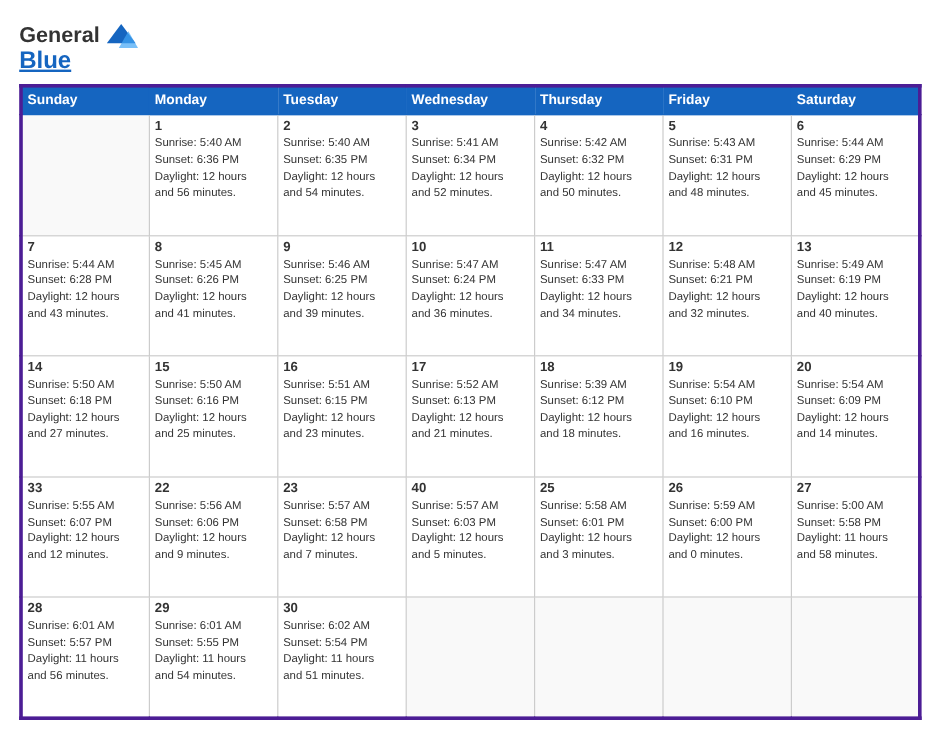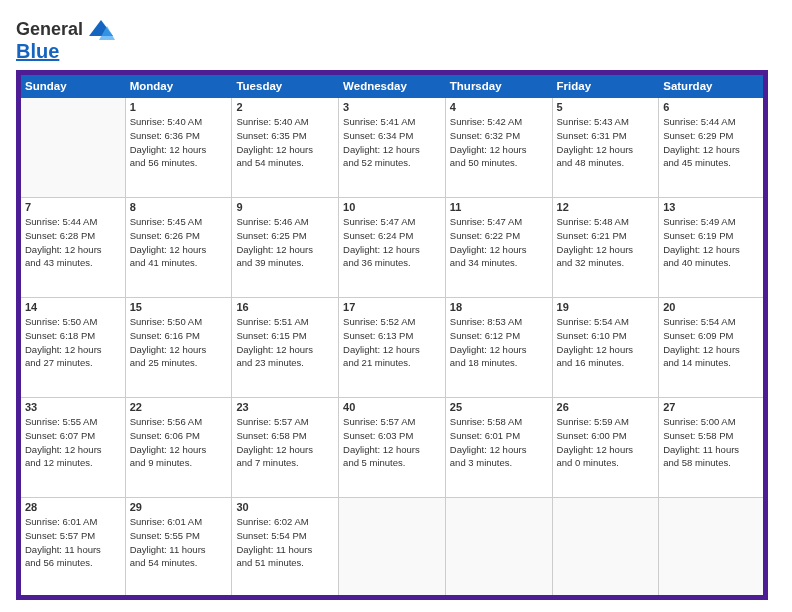--- a/index.html
+++ b/index.html
@@ -48,21 +48,21 @@
       font-weight: bold;
       color: #333;
     }
     .location {
       font-size: 13px;
       color: #555;
       margin-top: 2px;
     }
     .calendar {
       flex: 1;
-      border: 5px solid #4c1d95;
+      border: 3px solid #4c1d95;
       border-collapse: collapse;
       width: 100%;
       table-layout: fixed;
     }
     .calendar th {
       background: #1565c0;
       color: #fff;
       font-size: 11.5px;
       font-weight: bold;
       padding: 5px 4px;
@@ -165,21 +165,21 @@
           <td>
             <span class="day-num">9</span>
             <div class="cell-info"><span>Sunrise: 5:46 AM</span><br><span>Sunset: 6:25 PM</span><br><span>Daylight: 12 hours</span><br><span>and 39 minutes.</span><br></div>
           </td>
           <td>
             <span class="day-num">10</span>
             <div class="cell-info"><span>Sunrise: 5:47 AM</span><br><span>Sunset: 6:24 PM</span><br><span>Daylight: 12 hours</span><br><span>and 36 minutes.</span><br></div>
           </td>
           <td>
             <span class="day-num">11</span>
-            <div class="cell-info"><span>Sunrise: 5:47 AM</span><br><span>Sunset: 6:22 PM</span><br><span>Daylight: 12 hours</span><br><span>and 34 minutes.</span><br></div>
+            <div class="cell-info"><span>Sunrise: 5:47 AM</span><br><span>Sunset: 6:33 PM</span><br><span>Daylight: 12 hours</span><br><span>and 34 minutes.</span><br></div>
           </td>
           <td>
             <span class="day-num">12</span>
             <div class="cell-info"><span>Sunrise: 5:48 AM</span><br><span>Sunset: 6:21 PM</span><br><span>Daylight: 12 hours</span><br><span>and 32 minutes.</span><br></div>
           </td>
           <td>
             <span class="day-num">13</span>
             <div class="cell-info"><span>Sunrise: 5:49 AM</span><br><span>Sunset: 6:19 PM</span><br><span>Daylight: 12 hours</span><br><span>and 40 minutes.</span><br></div>
           </td>
         </tr>
@@ -195,21 +195,21 @@
           <td>
             <span class="day-num">16</span>
             <div class="cell-info"><span>Sunrise: 5:51 AM</span><br><span>Sunset: 6:15 PM</span><br><span>Daylight: 12 hours</span><br><span>and 23 minutes.</span><br></div>
           </td>
           <td>
             <span class="day-num">17</span>
             <div class="cell-info"><span>Sunrise: 5:52 AM</span><br><span>Sunset: 6:13 PM</span><br><span>Daylight: 12 hours</span><br><span>and 21 minutes.</span><br></div>
           </td>
           <td>
             <span class="day-num">18</span>
-            <div class="cell-info"><span>Sunrise: 8:53 AM</span><br><span>Sunset: 6:12 PM</span><br><span>Daylight: 12 hours</span><br><span>and 18 minutes.</span><br></div>
+            <div class="cell-info"><span>Sunrise: 5:39 AM</span><br><span>Sunset: 6:12 PM</span><br><span>Daylight: 12 hours</span><br><span>and 18 minutes.</span><br></div>
           </td>
           <td>
             <span class="day-num">19</span>
             <div class="cell-info"><span>Sunrise: 5:54 AM</span><br><span>Sunset: 6:10 PM</span><br><span>Daylight: 12 hours</span><br><span>and 16 minutes.</span><br></div>
           </td>
           <td>
             <span class="day-num">20</span>
             <div class="cell-info"><span>Sunrise: 5:54 AM</span><br><span>Sunset: 6:09 PM</span><br><span>Daylight: 12 hours</span><br><span>and 14 minutes.</span><br></div>
           </td>
         </tr>

